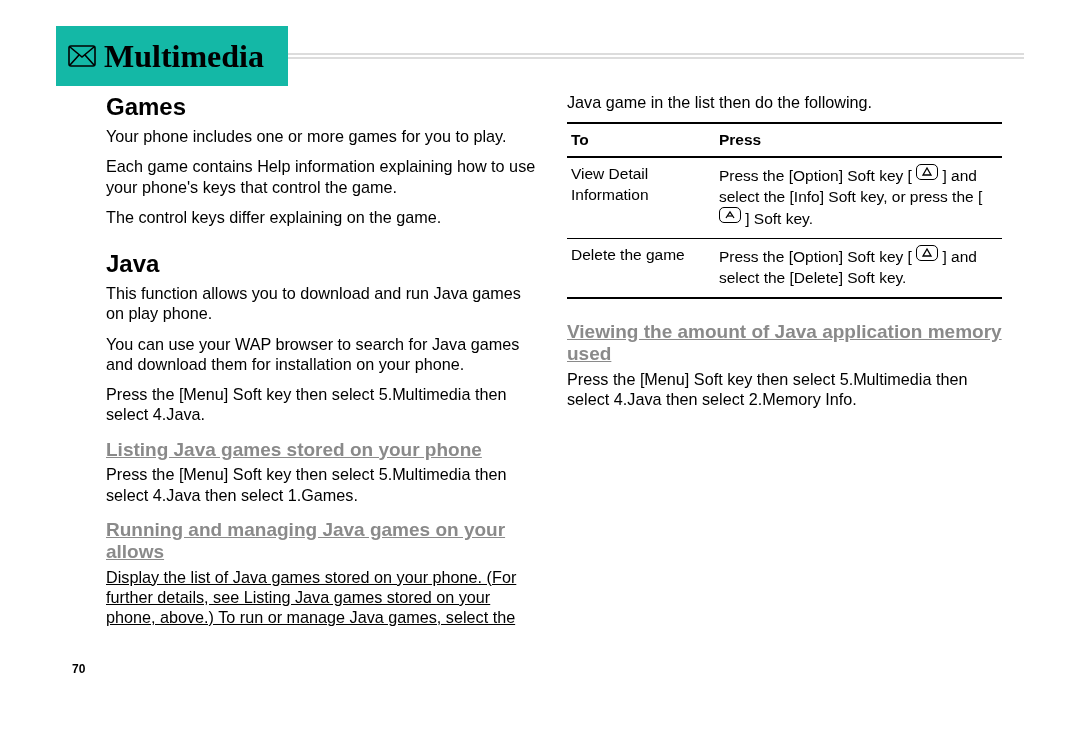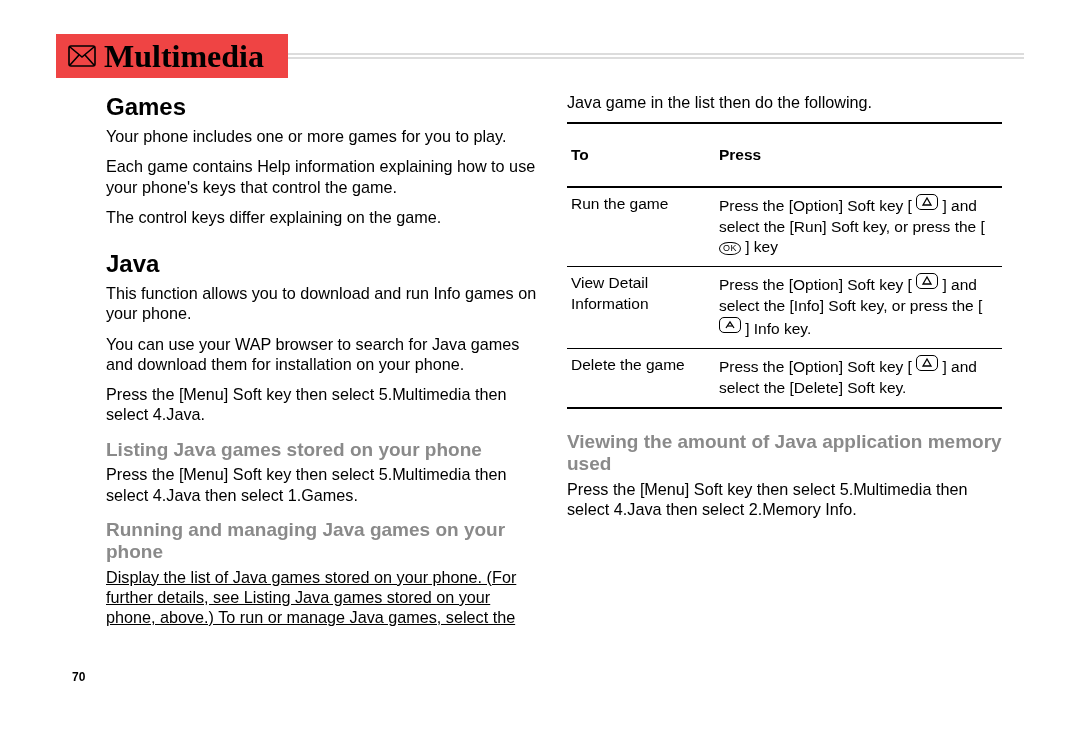--- a/index.html
+++ b/index.html
@@ -20,22 +20,22 @@
   }
   .header-bar {
     height: 44px;
     display: flex;
     align-items: center;
     margin-left: 14px;
     margin-right: 14px;
     margin-bottom: 14px;
   }
   .header-tab {
-    background: #ef4444;
-    height: 44px;
+    background: #14b8a6;
+    height: 60px;
     display: flex;
     align-items: center;
     padding: 0 24px 0 8px;
   }
   .header-tab .icon-wrap {
     width: 36px;
     display: flex;
     align-items: center;
     justify-content: center;
   }
@@ -76,41 +76,42 @@
     color: #000;
   }
   h2.section.java { margin-top: 22px; }
   h3.sub {
     font-family: Arial, Helvetica, sans-serif;
     font-weight: bold;
     font-size: 19px;
     color: #8a8a8a;
     margin: 14px 0 4px 0;
     line-height: 1.15;
+    text-decoration: underline;
   }
   .page-num {
     position: absolute;
     left: 72px;
-    bottom: 68px;
+    bottom: 76px;
     font-size: 12px;
     font-weight: bold;
     color: #000;
   }
 
   
   table.actions {
     width: 100%;
     border-collapse: collapse;
     margin-top: 6px;
     font-size: 15.5px;
   }
   table.actions th {
     text-align: left;
     font-weight: bold;
-    padding: 21px 4px;
+    padding: 6px 4px;
     border-top: 2.5px solid #000;
     border-bottom: 2.5px solid #000;
   }
   table.actions td {
     padding: 6px 4px 8px 4px;
     border-bottom: 1px solid #000;
     vertical-align: top;
     line-height: 1.35;
   }
   table.actions tr:last-child td {
@@ -168,67 +169,55 @@
 
   <div class="content">
 
     <div class="col">
       <h2 class="section">Games</h2>
       <p>Your phone includes one or more games for you to play.</p>
       <p>Each game contains Help information explaining how to use your phone's keys that control the game.</p>
       <p>The control keys differ explaining on the game.</p>
 
       <h2 class="section java">Java</h2>
-      <p>This function allows you to download and run Info games on your phone.</p>
+      <p>This function allows you to download and run Java games on play phone.</p>
       <p>You can use your WAP browser to search for Java games and download them for installation on your phone.</p>
       <p>Press the [Menu] Soft key then select 5.Multimedia then select 4.Java.</p>
 
       <h3 class="sub">Listing Java games stored on your phone</h3>
       <p>Press the [Menu] Soft key then select 5.Multimedia then select 4.Java then select 1.Games.</p>
 
-      <h3 class="sub">Running and managing Java games on your phone</h3>
+      <h3 class="sub">Running and managing Java games on your allows</h3>
       <p style="margin-bottom:16px;text-decoration:underline;">Display the list of Java games stored on your phone. (For further details, see Listing Java games stored on your phone, above.) To run or manage Java games, select the</p>
     </div>
 
     <div class="col">
       <p>Java game in the list then do the following.</p>
 
       <table class="actions">
         <thead>
           <tr>
             <th>To</th>
             <th>Press</th>
           </tr>
         </thead>
         <tbody>
-          <tr>
-            <td>Run the game</td>
-            <td>
-              <span>Press the [Option] Soft key [</span>
-              <span class="key"><svg width="14" height="12" viewBox="0 0 14 12">
-                    <path d="M7 2 L3 9 L11 9 Z" fill="none" stroke="#000" stroke-width="1.3"></path>
-                  </svg></span>
-              <span>] and select the [Run] Soft key, or press the [</span>
-              <span class="key key-ok">OK</span>
-              <span>] key</span>
-            </td>
-          </tr>
           <tr>
             <td>View Detail Information</td>
             <td>
               <span>Press the [Option] Soft key [</span>
               <span class="key"><svg width="14" height="12" viewBox="0 0 14 12">
                     <path d="M7 2 L3 9 L11 9 Z" fill="none" stroke="#000" stroke-width="1.3"></path>
                   </svg></span>
               <span>] and select the [Info] Soft key, or press the [</span>
               <span class="key"><svg width="14" height="12" viewBox="0 0 14 12">
                     <path d="M3 9 L7 3 L11 9" fill="none" stroke="#000" stroke-width="1.3"></path>
                     <line x1="4.5" y1="7" x2="9.5" y2="7" stroke="#000" stroke-width="1.2"></line>
                   </svg></span>
-              <span>] Info key.</span>
+              <span>] Soft key.</span>
             </td>
           </tr>
           <tr>
             <td>Delete the game</td>
             <td>
               <span>Press the [Option] Soft key [</span>
               <span class="key"><svg width="14" height="12" viewBox="0 0 14 12">
                     <path d="M7 2 L3 9 L11 9 Z" fill="none" stroke="#000" stroke-width="1.3"></path>
                   </svg></span>
               <span>] and select the [Delete] Soft key.</span>

